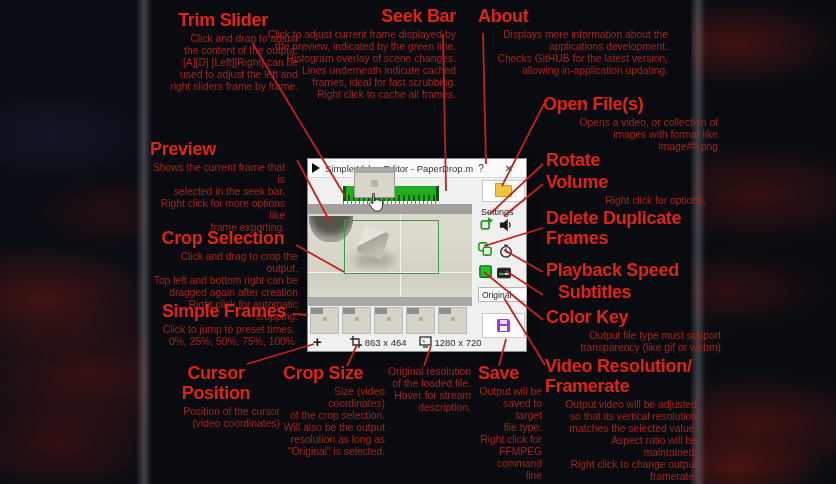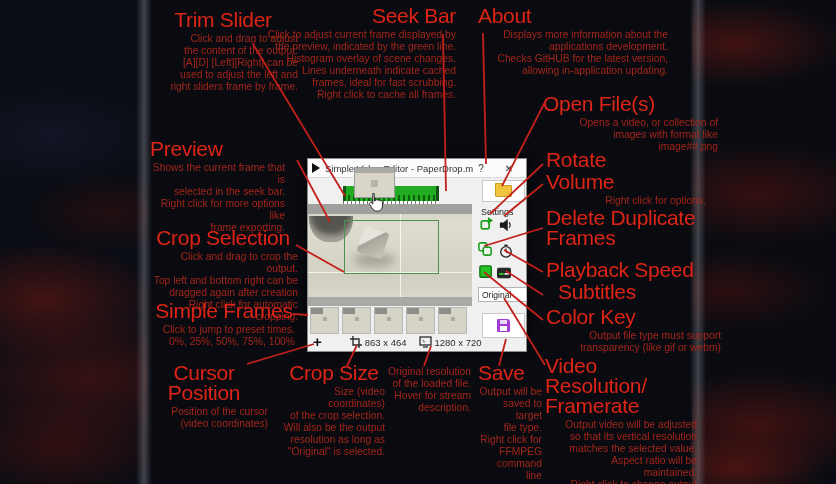--- a/index.html
+++ b/index.html
@@ -20,39 +20,39 @@
       radial-gradient(170px 70px at 45% 40%, rgba(104,20,14,.45), transparent 72%),
       radial-gradient(140px 55px at 25% 60%, rgba(96,18,12,.4), transparent 72%),
       radial-gradient(170px 75px at 45% 88%, rgba(116,22,15,.5), transparent 72%),
       radial-gradient(130px 50px at 30% 97%, rgba(128,26,18,.5), transparent 72%);}
   .edge{position:absolute;top:0;width:16px;height:484px;
         background:linear-gradient(90deg,rgba(0,0,0,0),rgba(185,188,200,.30) 50%,rgba(0,0,0,0));}
   .edge.l{left:136px;} .edge.r{left:690px;}
 
   
   .ann{position:absolute;z-index:20;color:#a3251a;}
-  .ann-title{font-size:21px;font-weight:400;letter-spacing:-.3px;color:#de2416;
+  .ann-title{font-size:18px;font-weight:700;letter-spacing:-.3px;color:#de2416;
              line-height:20px;white-space:pre-line;}
   .ann-body{font-size:10.3px;line-height:12px;margin-top:3px;white-space:pre-line;text-align:right;}
   #ann-trim{left:148px;top:10px;width:150px;text-align:center;}
   #ann-seek{left:252px;top:6px;width:204px;} #ann-seek .ann-title{text-align:right;}
   #ann-seek .ann-body{text-align:right;}
   #ann-about{left:478px;top:6px;width:190px;} #ann-about .ann-body{padding-left:12px;}
   #ann-open{left:543px;top:94px;width:175px;} #ann-open .ann-body{padding-left:13px;}
   #ann-rotate{left:546px;top:150px;width:120px;}
   #ann-volume{left:546px;top:172px;width:160px;} #ann-volume .ann-body{padding-left:10px;}
   #ann-dup{left:546px;top:208px;width:165px;}
   #ann-playback{left:546px;top:260px;width:160px;}
   #ann-subtitles{left:558px;top:282px;width:120px;}
   #ann-colorkey{left:546px;top:307px;width:175px;} #ann-colorkey .ann-body{padding-left:12px;}
   #ann-preview{left:150px;top:139px;width:135px;} #ann-preview .ann-title{}
   #ann-cropsel{left:148px;top:228px;width:150px;} #ann-cropsel .ann-title{text-align:center;}
   #ann-prevframes{left:153px;top:301px;width:142px;} #ann-prevframes .ann-title{text-align:center;}
-  #ann-cursorpos{left:140px;top:363px;width:128px;} #ann-cursorpos .ann-title{text-align:center;}
-  #ann-cropsize{left:283px;top:363px;width:102px;} #ann-cropsize .ann-title{text-align:center;}
+  #ann-cursorpos{left:152px;top:363px;width:128px;} #ann-cursorpos .ann-title{text-align:center;}
+  #ann-cropsize{left:283px;top:363px;width:102px;} #ann-cropsize .ann-title{text-align:left;}
   #ann-resolution{left:387px;top:363px;width:84px;}
   #ann-save{left:478px;top:363px;width:64px;}
   #ann-outputres{left:545px;top:356px;width:152px;} #ann-outputres .ann-body{padding-left:12px;}
 
   
   .leads{position:absolute;left:0;top:0;z-index:30;pointer-events:none;}
   .leads line{stroke:#c2201a;stroke-width:1.8;}
 
   
   .win{position:absolute;left:307px;top:158px;width:220px;height:194px;z-index:10;

